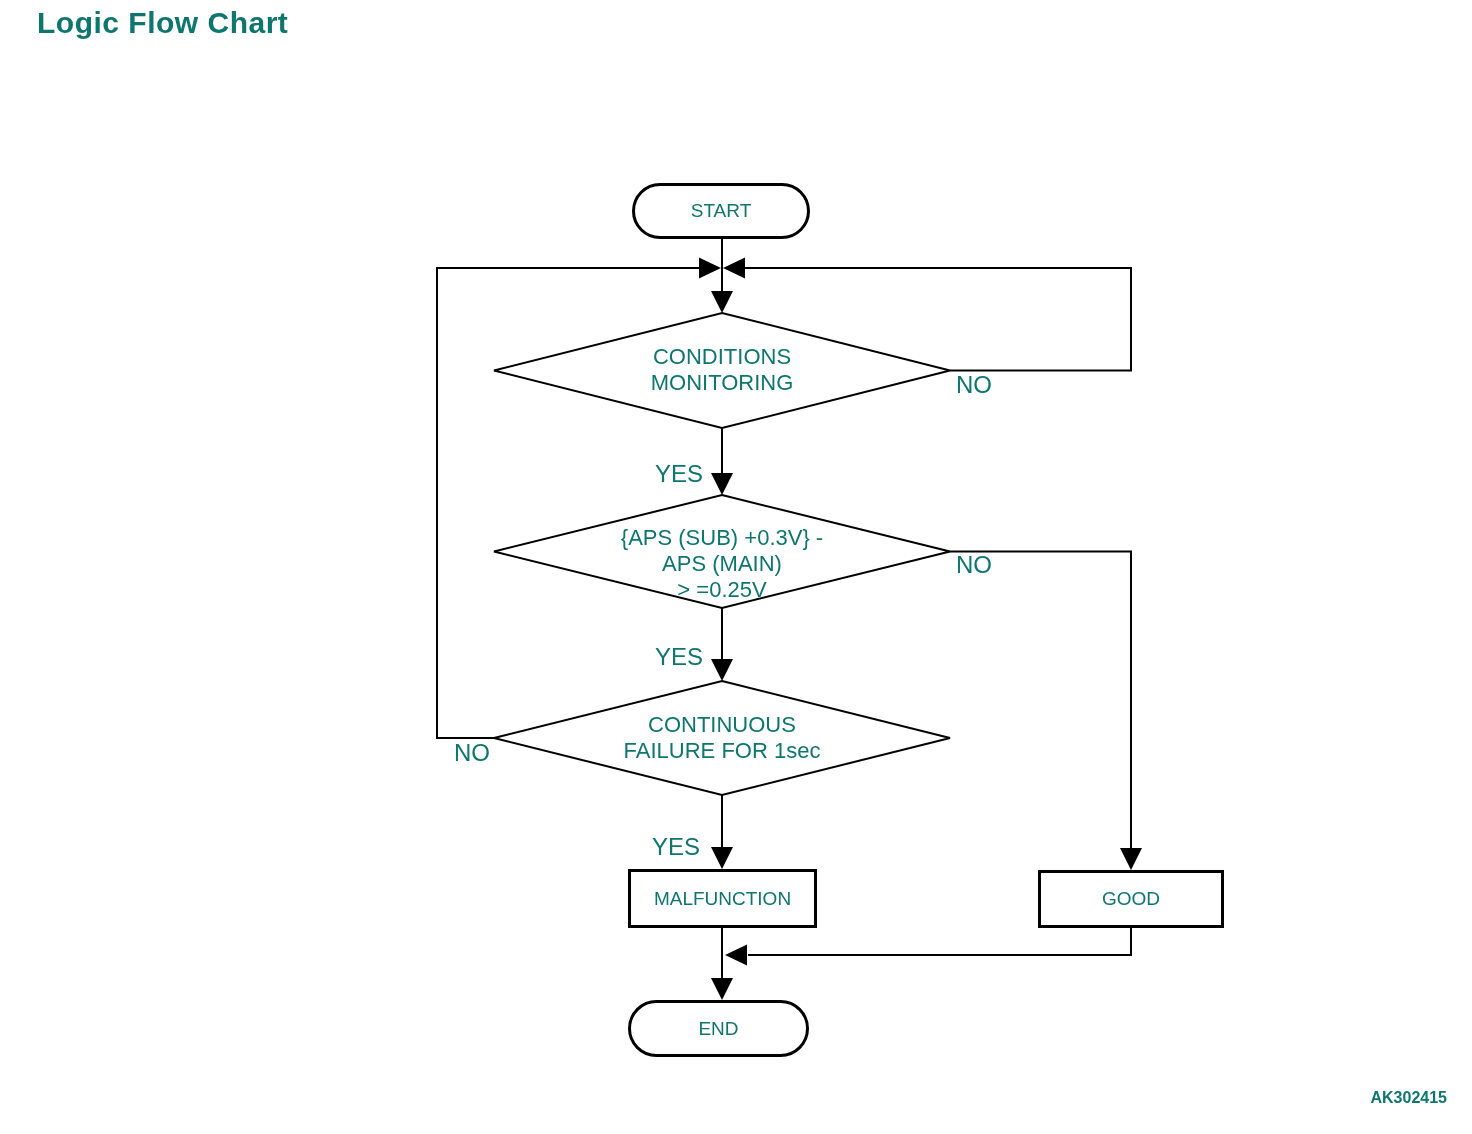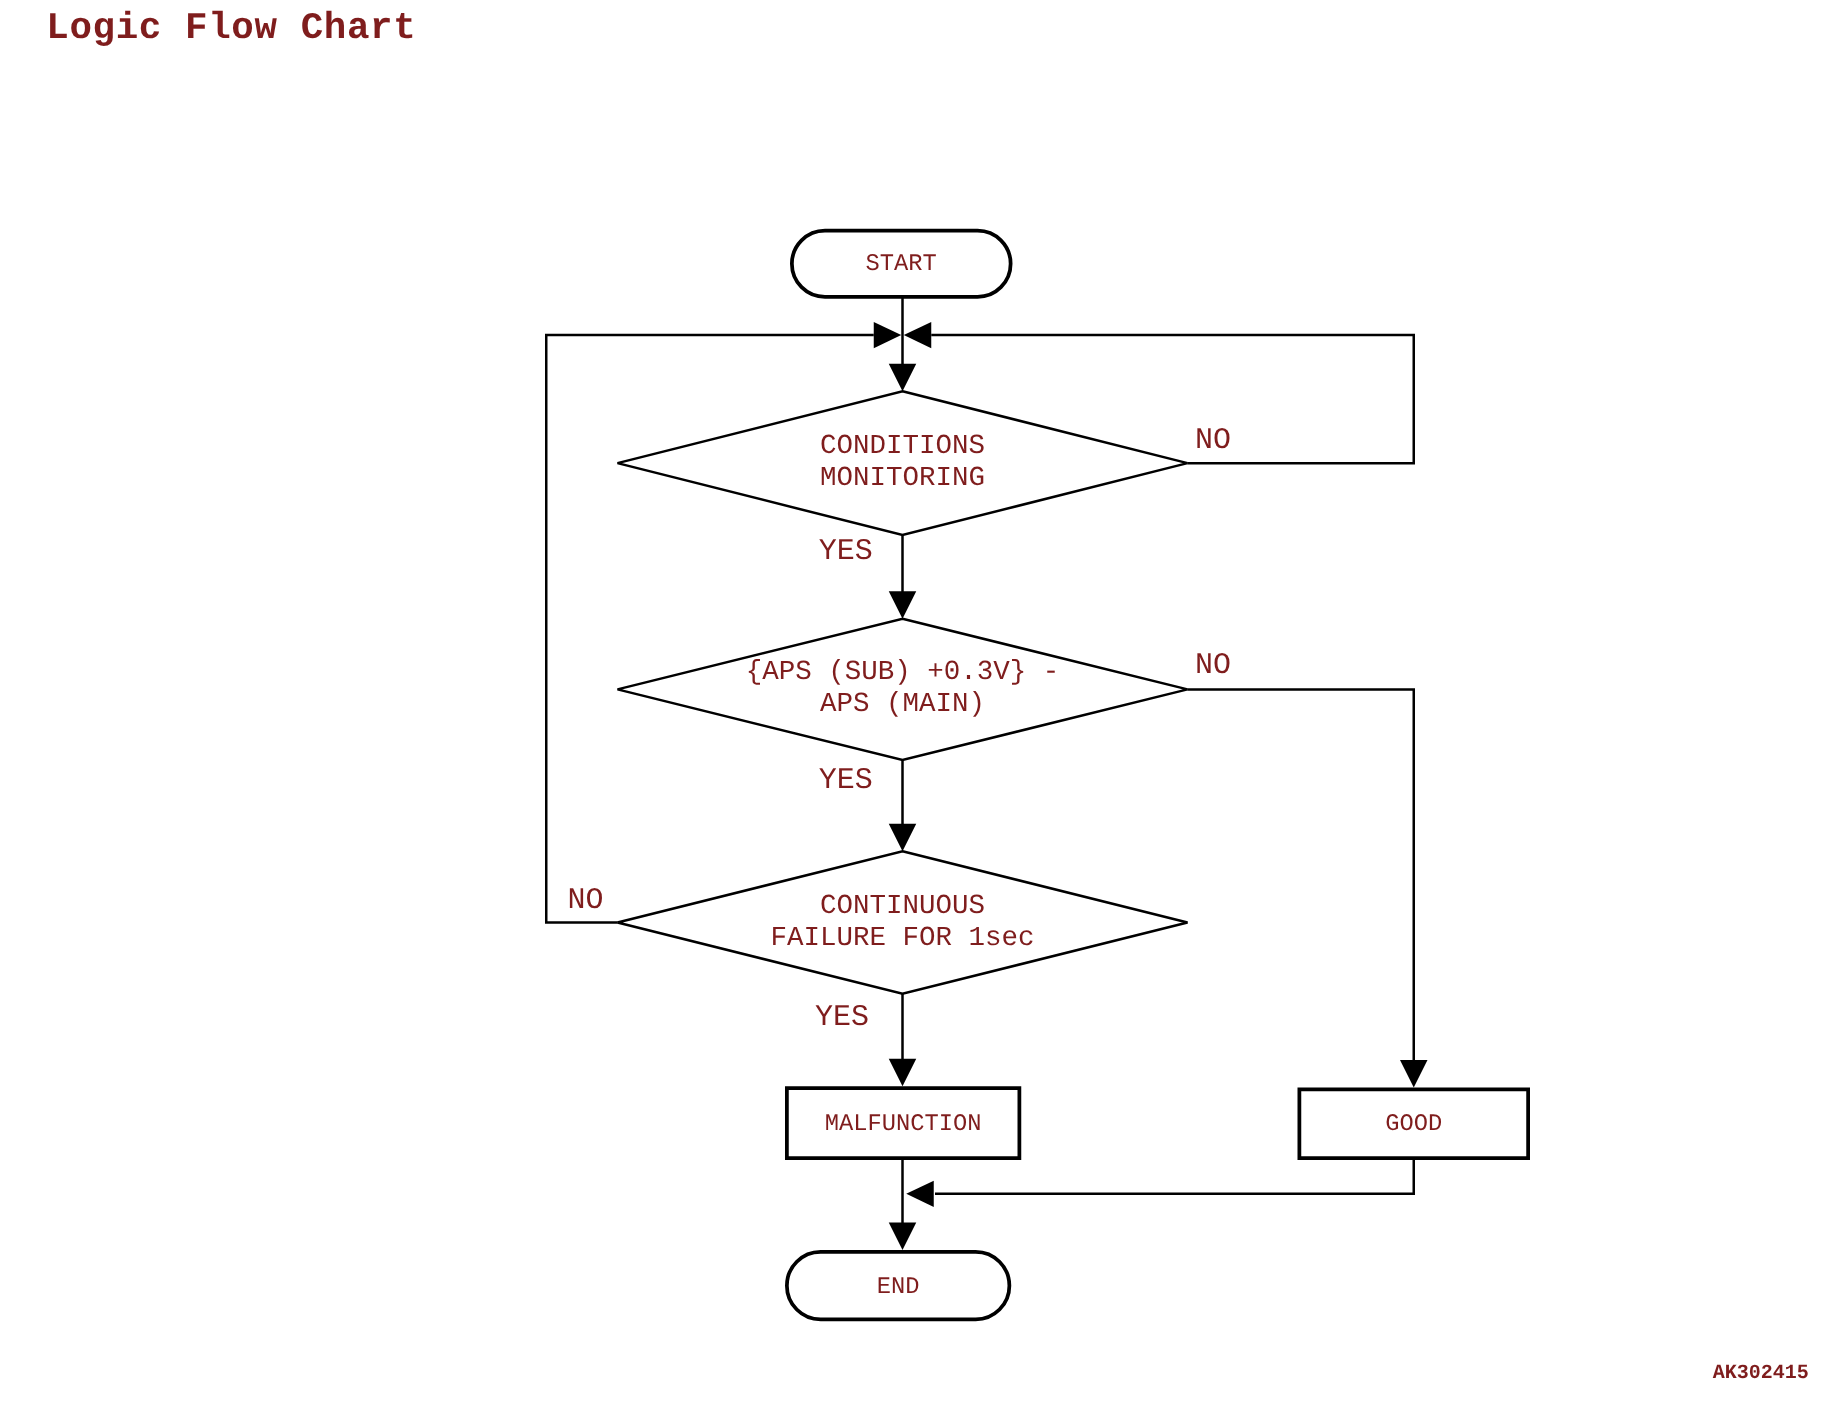--- a/index.html
+++ b/index.html
@@ -1,22 +1,22 @@
 <!DOCTYPE html>
 <html><head>
 <meta charset="utf-8">
 <style>
   html, body { margin: 0; padding: 0; background: #ffffff; }
   #canvas {
     position: relative;
     width: 1472px;
     height: 1134px;
     background: #ffffff;
-    font-family: Liberation Mono, monospace;
-    color: #7f1d1d;
+    font-family: Liberation Sans, sans-serif;
+    color: #0f766e;
     overflow: hidden;
   }
   #flow-svg { position: absolute; left: 0; top: 0; }
   .page-title {
     position: absolute;
     left: 37px;
     top: 6px;
     font-size: 30px;
     font-weight: bold;
     letter-spacing: 0.5px;
@@ -42,20 +42,21 @@
     position: absolute;
     text-align: center;
     font-size: 22px;
     line-height: 26px;
     white-space: nowrap;
   }
   .edge-label {
     position: absolute;
     font-size: 24px;
     white-space: nowrap;
+    margin-top: 32px;
   }
 </style>
 </head>
 <body>
 
 <div id="canvas">
 
   <div class="page-title">Logic Flow Chart</div>
 
   <svg id="flow-svg" width="1472" height="1134" viewBox="0 0 1472 1134">
@@ -98,20 +99,21 @@
   <div class="node-label" style="left:632px; top:183px; width:178px; height:55px;">START</div>
 
   <div class="diamond-text" style="left:494px; top:344px; width:456px;">
     <div>CONDITIONS</div>
     <div>MONITORING</div>
   </div>
 
   <div class="diamond-text" style="left:494px; top:525px; width:456px;">
     <div>{APS (SUB) +0.3V} -</div>
     <div>APS (MAIN)</div>
+    <div>&gt; =0.25V</div>
   </div>
 
   <div class="diamond-text" style="left:494px; top:712px; width:456px;">
     <div>CONTINUOUS</div>
     <div>FAILURE FOR 1sec</div>
   </div>
 
   <div class="node-label" style="left:629px; top:870px; width:187px; height:57px;">MALFUNCTION</div>
 
   <div class="node-label" style="left:1039px; top:871px; width:184px; height:56px;">GOOD</div>

